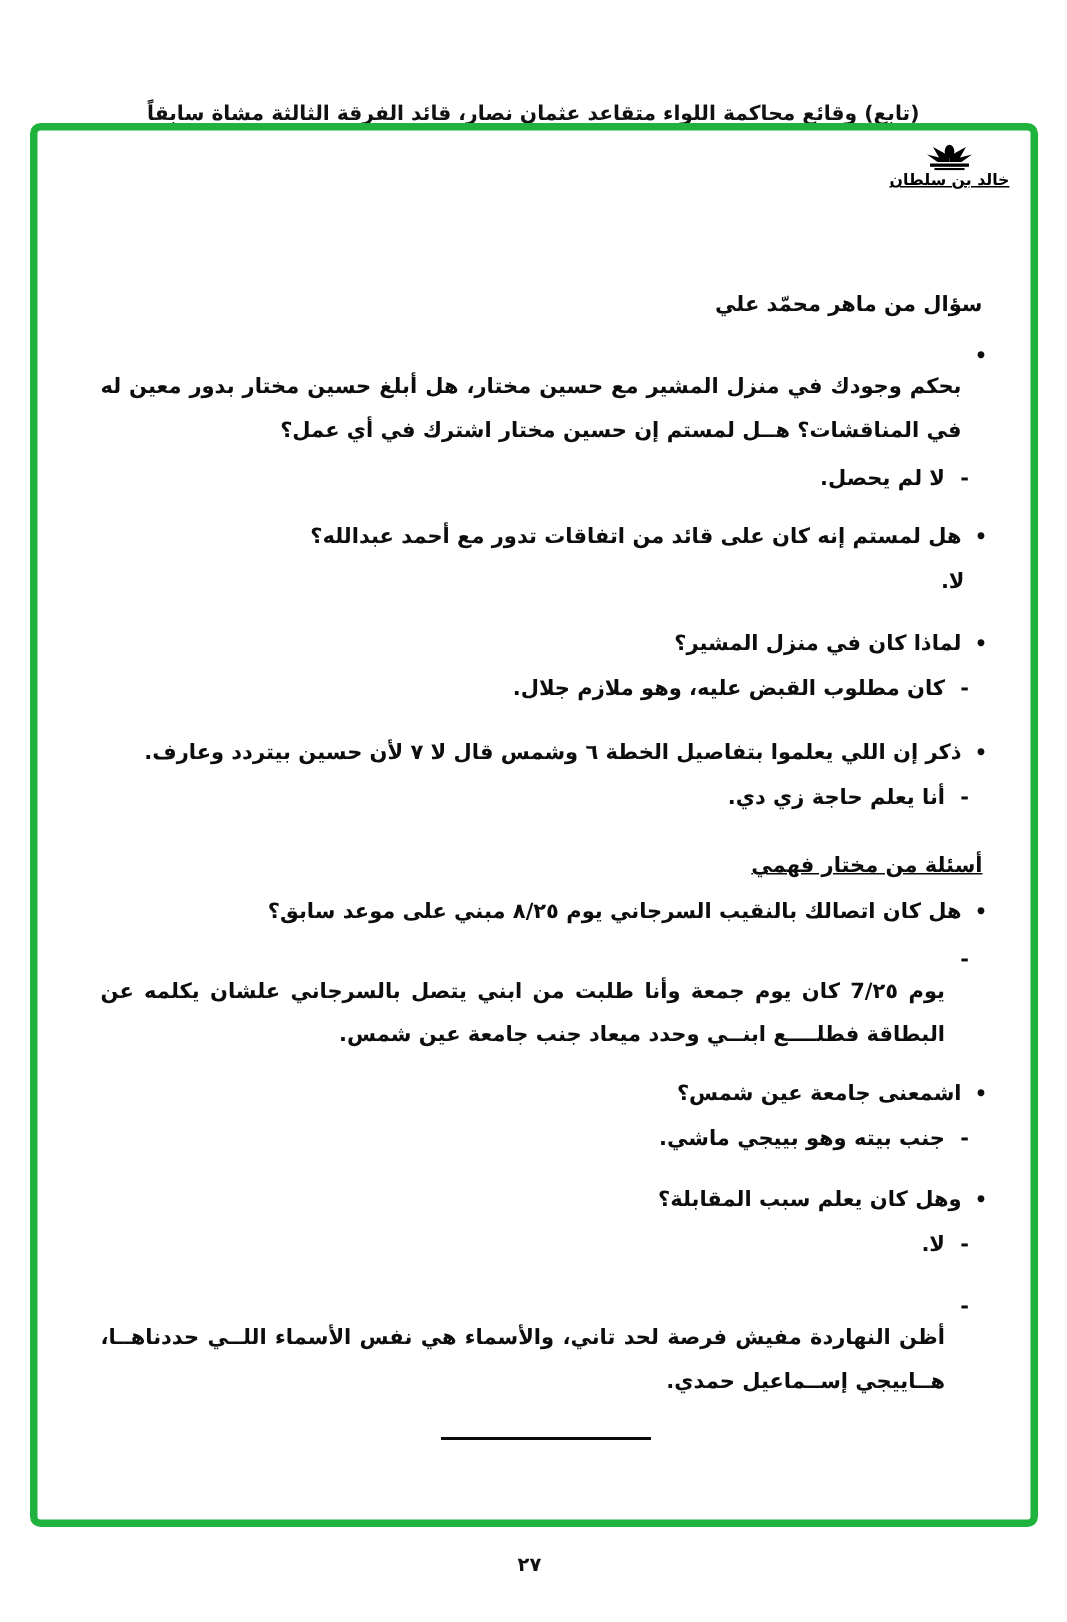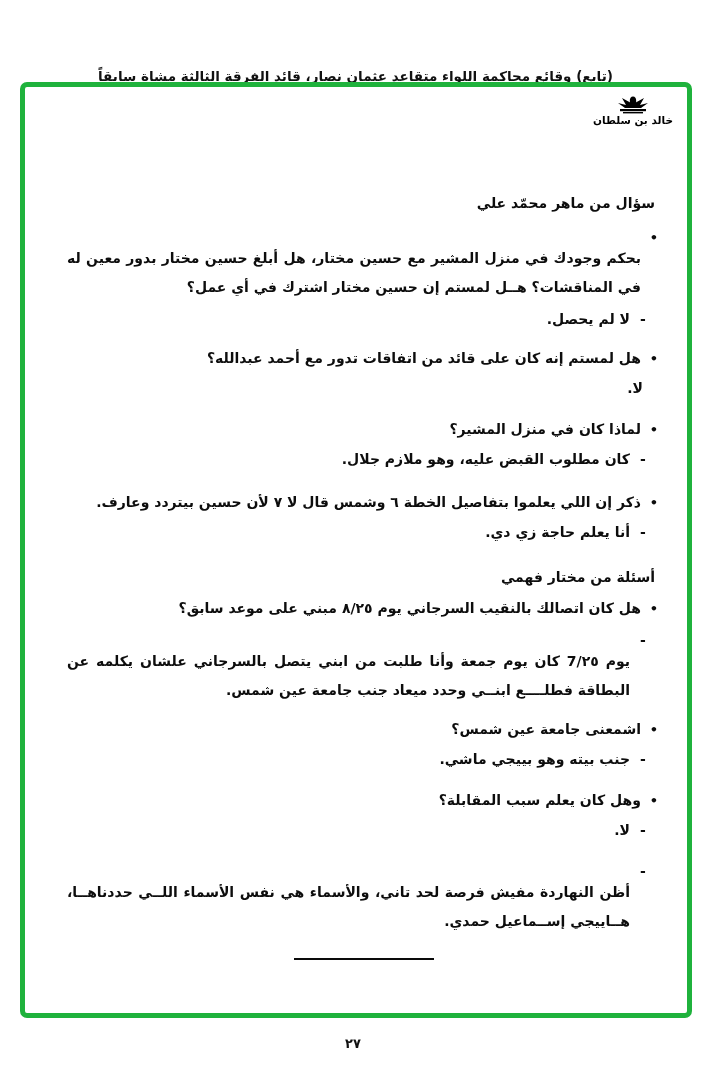--- a/index.html
+++ b/index.html
@@ -13,40 +13,40 @@
     font-size:13.5px;font-weight:bold;color:#111;direction:rtl;margin-top:28px;
   }
   .frame{
     position:absolute;left:20px;top:82px;width:662px;height:926px;
     border:5px solid #1fb23c;border-radius:7px;background:#fff;box-sizing:content-box;
   }
   .stamp{
     position:absolute;top:8px;right:12px;width:84px;text-align:center;color:#000;
   }
   .stamp-emblem{display:block;margin:0 auto;width:40px;height:20px;}
-  .stamp-title{font-size:10.5px;font-weight:bold;direction:rtl;line-height:11px;letter-spacing:0;}
+  .stamp-title{font-size:10.5px;font-weight:bold;direction:rtl;line-height:11px;letter-spacing:0;text-decoration:underline;}
   .content{
     direction:rtl;text-align:right;
     padding:54px 26px 0 42px;
     font-size:14px;font-weight:bold;color:#0d0d0d;line-height:29px;
   }
   .heading{padding-right:6px;margin-top:48px;}
   .plain{padding-right:10px;}
   .item{display:flex;gap:8px;align-items:flex-start;}
   .item .marker{flex:0 0 auto;width:10px;text-align:center;}
   .item .btext{flex:1 1 auto;}
   .bullet-item{padding-right:2px;}
   .bullet-item .marker{font-size:13px;}
   .answer-item{padding-right:13px;}
   .answer-plain{padding-right:18px;}
   .justify .btext{text-align:justify;text-align-last:right;margin-top:21px;}
   
   .mt-a{margin-top:5px;}  .mt-b{margin-top:3px;}  .mt-c{margin-top:10px;}
   .mt-d{margin-top:1px;}  .mt-e{margin-top:12px;}
-  .mt-g{margin-top:16px;} .mt-h{margin-top:2px;}  .mt-i{margin-top:14px;}
+  .mt-g{margin-top:16px;text-decoration:underline;} .mt-h{margin-top:2px;}  .mt-i{margin-top:14px;}
   .mt-j{margin-top:12px;}
   .divider{
     width:140px;margin:22px auto 0 auto;border-top:2px solid #0a0a0a;height:0;
   }
   .page-number{
     position:absolute;top:1036px;left:0;width:706px;text-align:center;
     font-size:13px;font-weight:bold;color:#111;
   }
 </style>
 </head>

